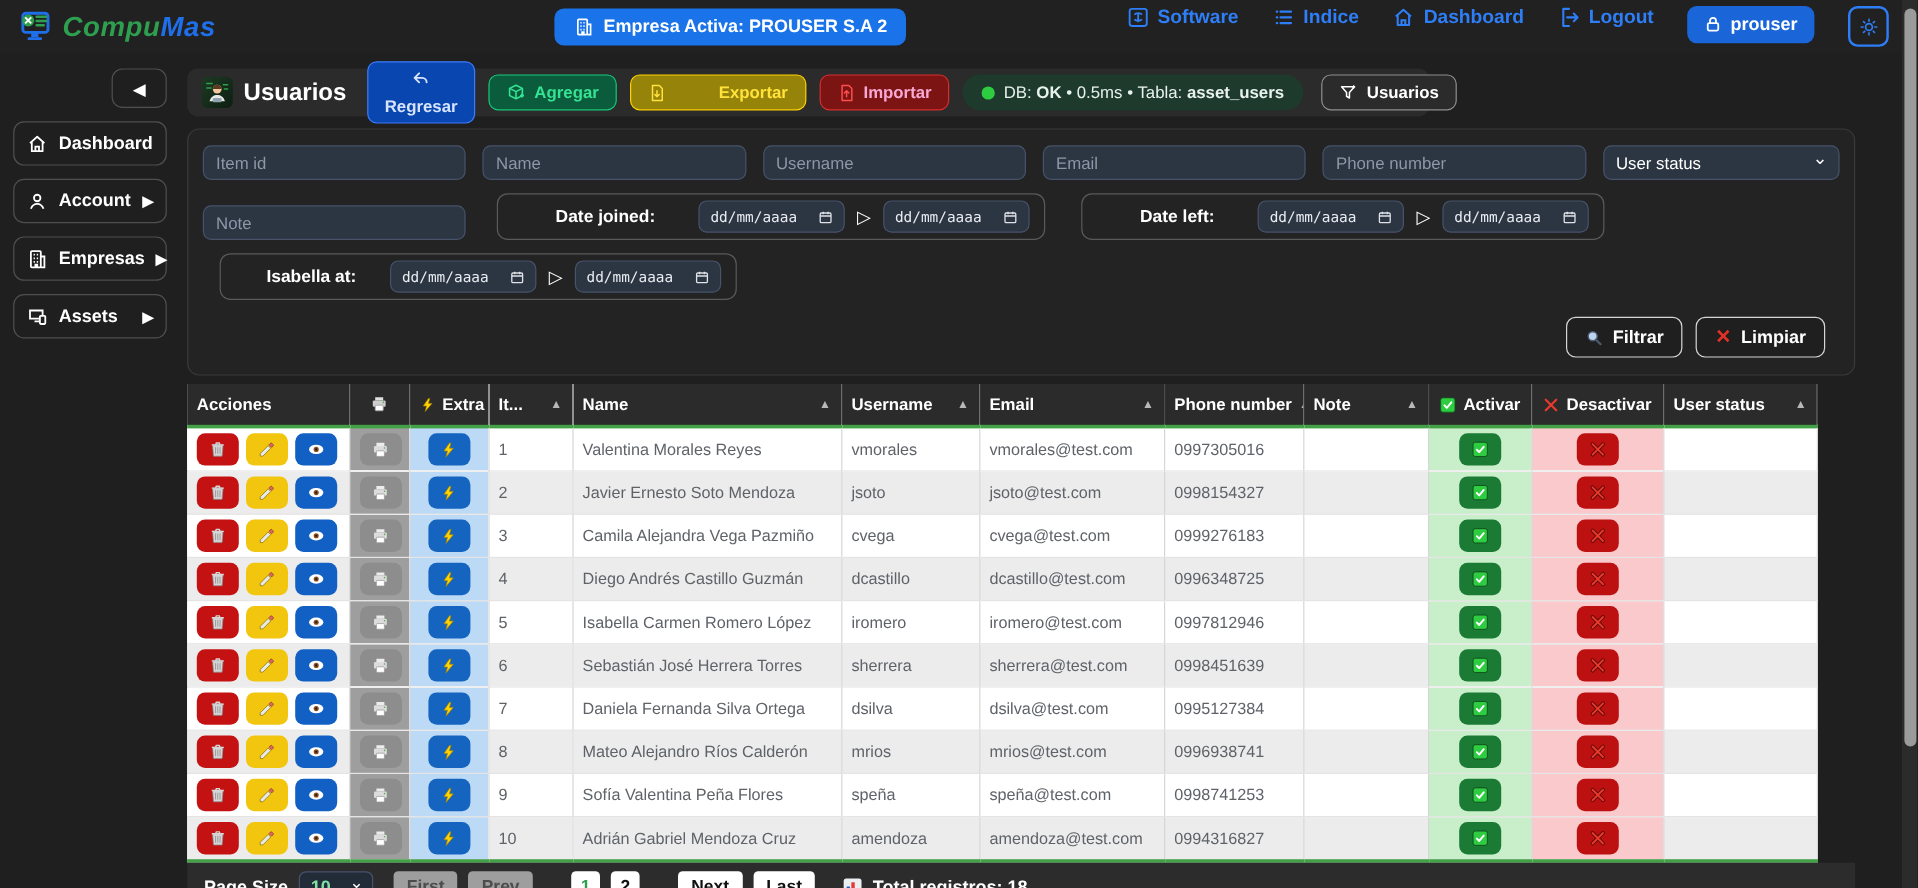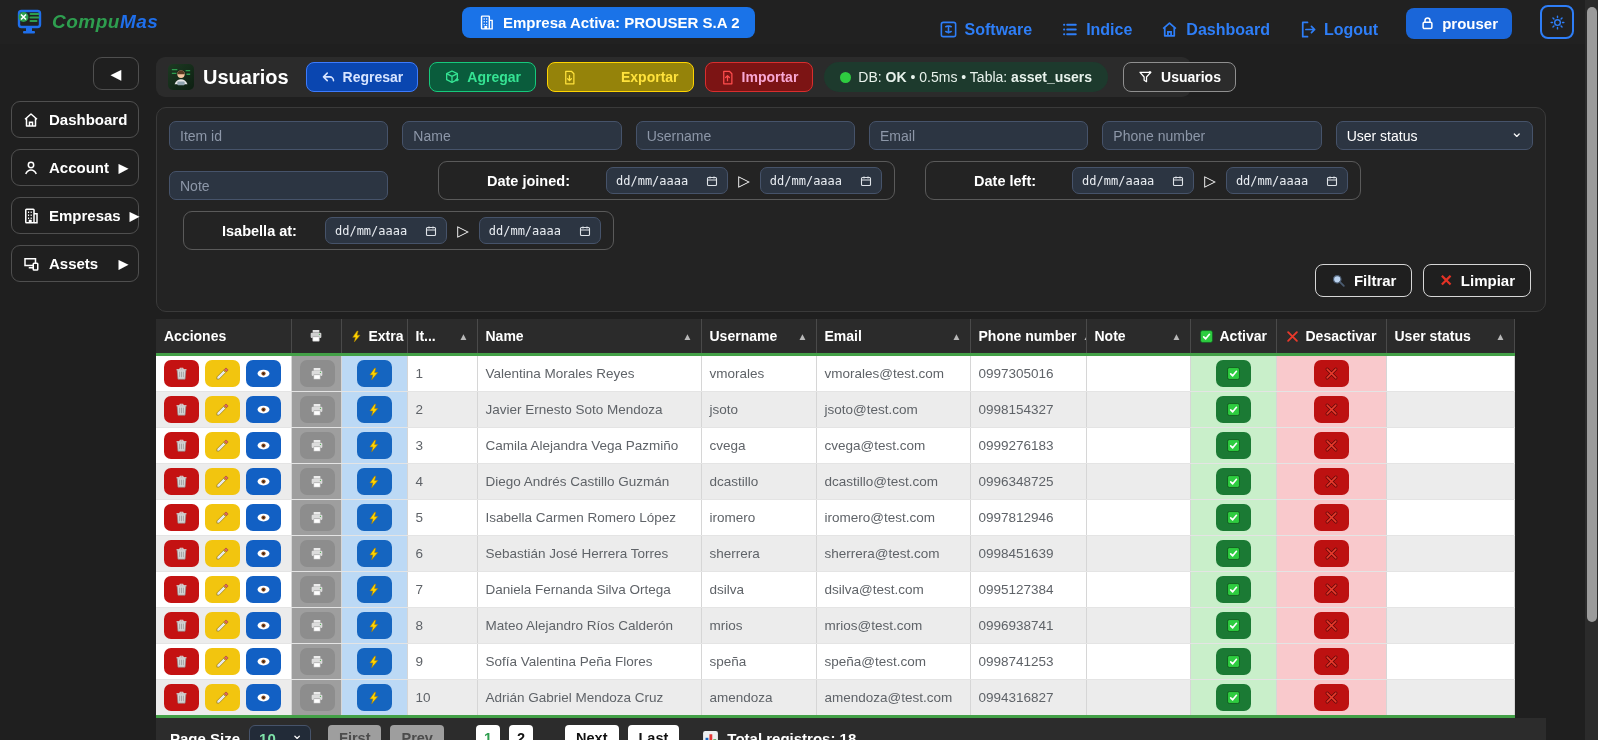--- a/index.html
+++ b/index.html
@@ -11,30 +11,30 @@
     position:relative;
   }
   svg { display:block; }
 
   
   .topnav {
     height:44px; display:flex; align-items:center;
     padding:0 24px 0 14px; background:#212121;
   }
   .brand { display:flex; align-items:center; gap:8px; width:448px; }
-  .brand-name { font-size:19px; font-weight:bold; font-style:italic; letter-spacing:.5px; }
+  .brand-name { font-size:23px; font-weight:bold; font-style:italic; letter-spacing:.5px; }
   .brand-green { color:#2e9e4f; }
   .brand-blue  { color:#1f6feb; }
   .company-btn {
     display:flex; align-items:center; gap:8px;
     background:#1a73e8; color:#fff; border:none; cursor:pointer;
     font-weight:bold; font-size:15px; padding:7px 16px; border-radius:8px;
     font-family:inherit;
   }
-  .nav-right { margin-left:auto; display:flex; align-items:flex-end; gap:28px; }
+  .nav-right { margin-left:auto; display:flex; align-items:flex-start; gap:28px; }
   .nav-link {
     display:flex; align-items:center; gap:7px; color:#2e7ef7;
     font-size:16px; font-weight:bold; cursor:pointer; text-decoration:none;
   }
   .user-btn {
     display:flex; align-items:center; gap:7px; background:#1a66d9; color:#fff;
     border:none; font-weight:bold; font-size:15px; padding:7px 14px;
     border-radius:8px; cursor:pointer; font-family:inherit;
   }
   .theme-btn {
@@ -63,21 +63,21 @@
   
   .header-bar {
     width:1035px; height:40px; background:#2b2b2b; border-radius:9px;
     display:flex; align-items:center; gap:11px; padding:0 12px;
   }
   .page-title { display:flex; align-items:center; gap:9px; font-size:20px; font-weight:bold; margin-right:6px; }
   .hbtn {
     display:flex; align-items:center; gap:7px; font-weight:bold; font-size:14px;
     padding:6px 14px; border-radius:8px; cursor:pointer; font-family:inherit;
   }
-  .hbtn-back   { background:#0a46b0; border:1px solid #3d7bfd; color:#d7e4ff; }
+  .hbtn-back   { background:#0a46b0; border:1px solid #3d7bfd; color:#d7e4ff;flex-direction:column; }
   .hbtn-add    { background:#0a5c3c; border:1px solid #16c97c; color:#35e393; }
   .hbtn-export { background:#95830a; border:1px solid #ffd400; color:#ffe23b;gap:44px; }
   .hbtn-import { background:#7c1414; border:1px solid #d92e2e; color:#f9a8d4; }
   .db-badge {
     display:flex; align-items:center; gap:7px; background:#1d3a2d;
     border-radius:999px; padding:7px 16px; font-size:14px; color:#e8f2ec; white-space:nowrap;
   }
   .db-dot { width:11px; height:11px; border-radius:50%; background:#2ecc40; }
   .hbtn-filters { background:#2b2b2b; border:1px solid #8f8f8f; color:#fff; margin-left:4px; }
 
@@ -106,21 +106,21 @@
     border:1px solid #5a5a5a; border-radius:9px; padding:5px 12px;
   }
   .date-label { font-weight:bold; font-size:14.5px; padding:0 26px 0 36px; white-space:nowrap; }
   .date-label.short { padding:0 18px 0 26px; }
   .date-field {
     display:flex; align-items:center; gap:18px; background:#2c3542;
     border:1px solid #46536a; border-radius:7px; height:27px; padding:0 9px;
     color:#e9edf2; font-family:"DejaVu Sans Mono", monospace; font-size:12px; cursor:text;
   }
   .range-sep { color:#fff; font-size:15px; }
-  .f-actions { display:flex; justify-content:flex-end; gap:11px; margin:14px 2px 0 0; }
+  .f-actions { display:flex; justify-content:flex-end; gap:11px; margin:14px 12px 0 0; }
   .fbtn {
     display:flex; align-items:center; gap:8px; background:#1f1f1f;
     border:1px solid #d6d6d6; border-radius:8px; color:#fff; font-weight:bold;
     font-size:15px; padding:6px 15px; cursor:pointer; font-family:inherit;
   }
   .x-glyph { color:#e33225; font-weight:bold; font-size:16px; }
 
   
   .table-wrap { width:1358px; margin-top:7px; }
   table { border-collapse:collapse; table-layout:fixed; width:1358px; background:#fff; }
@@ -403,21 +403,21 @@
         <input class="f-input" placeholder="Phone number" style="">
         <span class="select-wrap">
           <select class="f-select">
             <option>User status</option>
           </select>
         </span>
       </div>
 
       <div class="f-row">
         <input class="f-input note-input" placeholder="Note" style="">
-        <div class="date-group" style="margin-left:36px;">
+        <div class="date-group" style="margin-left:12px;">
           <span class="date-label">Date joined:</span>
           <span class="date-field">
             <span>dd/mm/aaaa</span>
             <span>
                 <svg width="12" height="12" viewBox="0 0 24 24" fill="none" stroke="#dfe3e8" stroke-width="2.2">
                   <rect x="3" y="5" width="18" height="16" rx="2"></rect>
                   <path d="M8 3v4M16 3v4M3 10h18"></path>
                 </svg>
               </span>
           </span>

